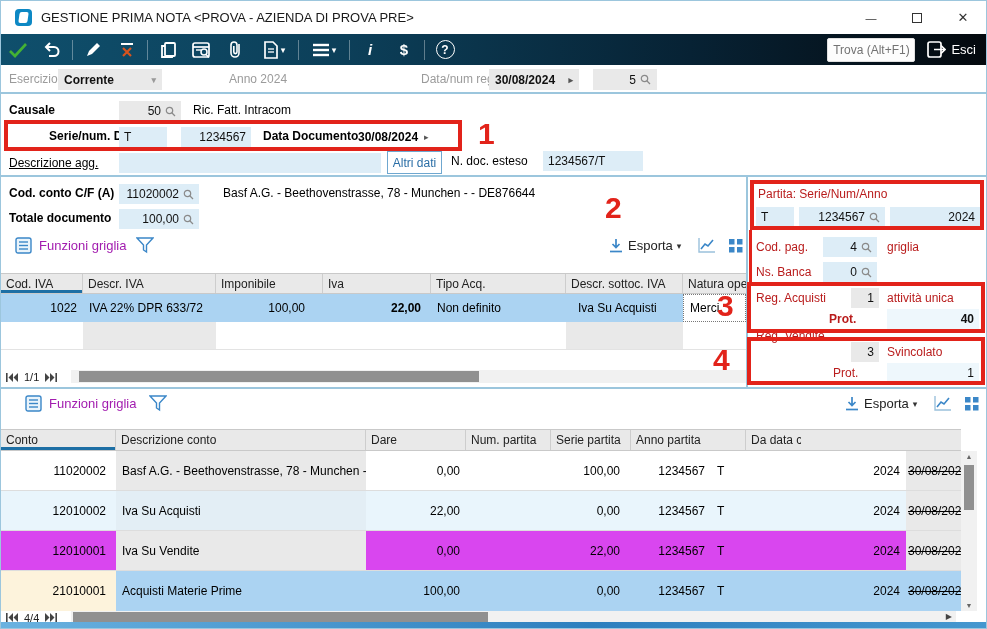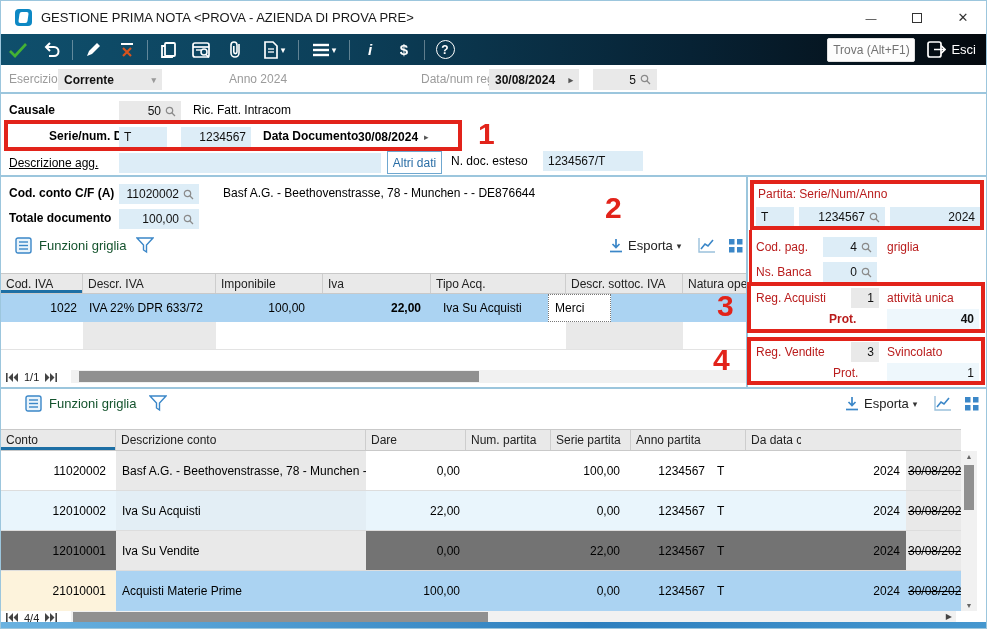--- a/index.html
+++ b/index.html
@@ -43,21 +43,21 @@
   .smallarrow { color:#555; font-size:9px; margin-left:6px; }
 
   .divider-h { position:absolute; left:0; width:100%; height:2px; background:#9cc6dd; }
   .divider-v { position:absolute; width:2px; background:#9cc6dd; }
 
   .altri-btn { position:absolute; width:55px; height:23px; background:#fff; border:1px solid #6fa7cf; color:#2a6ea6; font-size:12px;
     display:flex; align-items:center; justify-content:center; cursor:pointer; }
 
   
   .gridtools { position:absolute; display:flex; align-items:center; }
-  .fg-label { font-size:13px; color:#14532d; margin-left:7px; }
+  .fg-label { font-size:13px; color:#a21caf; margin-left:7px; }
   .esporta { display:flex; align-items:center; gap:4px; font-size:13px; color:#222; cursor:pointer; }
 
   
   .ghead { position:absolute; display:flex; background:#e9e9e9; border-top:1px solid #c9c9c9; border-bottom:1px solid #c9c9c9; }
   .hcell { font-size:12px; color:#222; padding:3px 5px; border-right:1px solid #cdcdcd; overflow:hidden; white-space:nowrap; }
   .sorted { box-shadow:inset 0 -3px 0 #1d6fa5; }
   .grow { position:absolute; display:flex; }
   .gcell { font-size:12px; color:#000; display:flex; align-items:center; padding:0 6px; overflow:hidden; white-space:nowrap; }
   .sel { background:#abd3f2; }
   .altrow { background:#e9f5fc; }
@@ -303,21 +303,21 @@
   <span class="pl" style="left:755px; top:290px;">Reg. Acquisti</span>
   <div class="abs grayfield r" style="left:850px; top:287px; width:28px;">
     <span>1</span>
   </div>
   <span class="pl" style="left:886px; top:290px;">attività unica</span>
   <span class="pl" style="left:828px; top:311px; font-weight:bold;">Prot.</span>
   <div class="abs bfield r" style="left:886px; top:308px; width:92px; font-weight:bold; background:#eef7fc;">
     <span>40</span>
   </div>
 
-  <span class="pl" style="left:755px; top:344px;">Reg. Vendite</span>
+  <span class="pl" style="left:755px; top:328px;">Reg. Vendite</span>
   <div class="abs grayfield r" style="left:850px; top:341px; width:28px;">
     <span>3</span>
   </div>
   <span class="pl" style="left:886px; top:344px;">Svincolato</span>
   <span class="pl" style="left:832px; top:365px;">Prot.</span>
   <div class="abs bfield r" style="left:886px; top:362px; width:92px; background:#eef7fc;">
     <span>1</span>
   </div>
 
   <div class="gridtools" style="left:14px; top:236px;">
@@ -360,20 +360,21 @@
     <div class="hcell" style="width:108px;">Iva</div>
     <div class="hcell" style="width:135px;">Tipo Acq.</div>
     <div class="hcell" style="width:117px;">Descr. sottoc. IVA</div>
     <div class="hcell" style="width:63px; border-right:none;">Natura operaz.</div>
   </div>
   <div class="grow sel" style="left:0; top:293px; width:745px; height:28px;">
     <div class="gcell r" style="width:82px;">1022</div>
     <div class="gcell" style="width:133px;text-align:right;">IVA 22% DPR 633/72</div>
     <div class="gcell r" style="width:107px; padding-right:18px;">100,00</div>
     <div class="gcell r" style="width:108px; font-weight:bold; padding-right:10px;">22,00</div>
+    <div class="gcell" style="width:135px;">Non definito</div>
     <div class="gcell" style="width:117px; padding-left:12px;">Iva Su Acquisti</div>
     <div class="gcell" style="width:63px; background:#fff; border:1px dotted #777;">Merci</div>
   </div>
   <div class="grow" style="left:0; top:321px; width:745px; height:28px; border-bottom:1px solid #e3e3e3;">
     <div class="gcell" style="width:82px;"></div>
     <div class="gcell graycell" style="width:133px;"></div>
     <div class="gcell" style="width:107px;"></div>
     <div class="gcell" style="width:108px;"></div>
     <div class="gcell" style="width:135px;"></div>
     <div class="gcell graycell" style="width:117px;"></div>
@@ -458,21 +459,21 @@
     <div class="gcell r" style="width:115px; padding-right:10px;">12010002</div>
     <div class="gcell" style="width:250px; background:#e3eef5;">Iva Su Acquisti</div>
     <div class="gcell r" style="width:100px;">22,00</div>
     <div class="gcell r" style="width:160px;">0,00</div>
     <div class="gcell r" style="width:85px;">1234567</div>
     <div class="gcell" style="width:80px;">T</div>
     <div class="gcell r" style="width:115px;">2024</div>
     <div class="gcell graycell strike" style="width:55px; padding:0 2px;">30/08/2024</div>
   </div>
 
-  <div class="grow rowline" style="left:0; top:530px; width:960px; height:40px; background:#737373;">
+  <div class="grow rowline" style="left:0; top:530px; width:960px; height:40px; background:#d946ef;">
     <div class="gcell r" style="width:115px; padding-right:10px;">12010001</div>
     <div class="gcell graycell" style="width:250px;">Iva Su Vendite</div>
     <div class="gcell r" style="width:100px;">0,00</div>
     <div class="gcell r" style="width:160px;">22,00</div>
     <div class="gcell r" style="width:85px;">1234567</div>
     <div class="gcell" style="width:80px;">T</div>
     <div class="gcell r" style="width:115px;">2024</div>
     <div class="gcell graycell strike" style="width:55px; padding:0 2px;">30/08/2024</div>
   </div>
 

